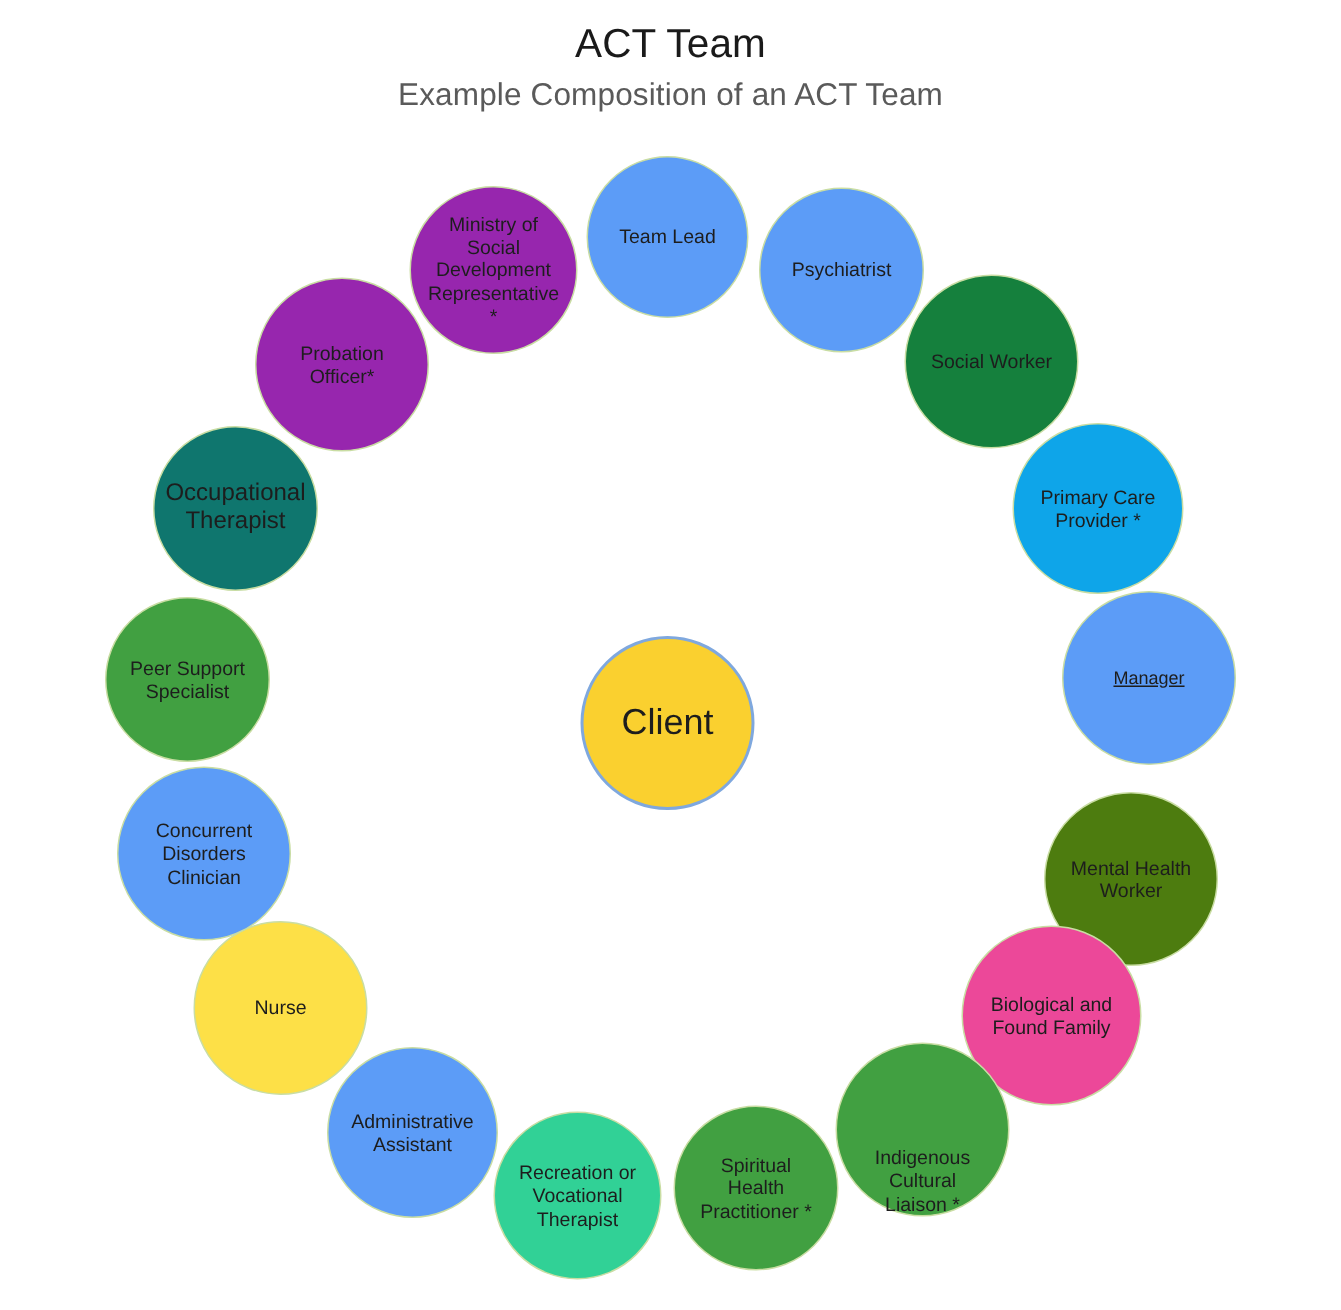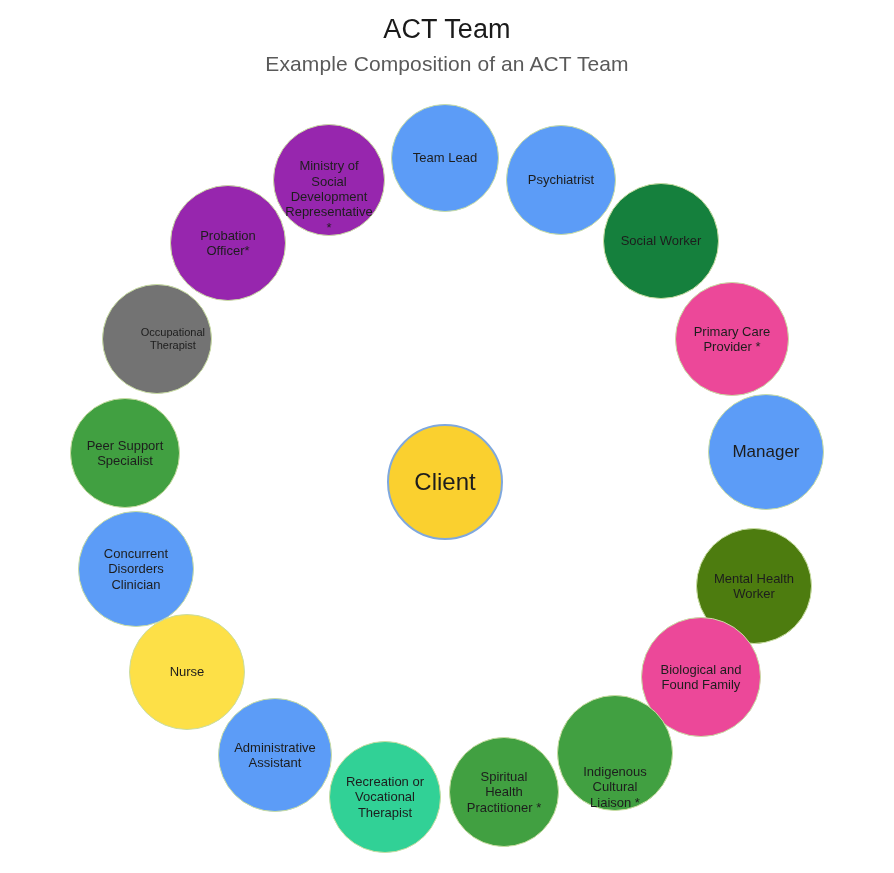--- a/index.html
+++ b/index.html
@@ -84,24 +84,24 @@
   <div id="nodes-layer">
       <div class="node" style="width: 108px; height: 108px; left: 391px; top: 104px; background: rgb(92, 156, 247); border-color: rgb(201, 221, 163); font-size: 13px;">
         <span class="node-label">Team Lead</span>
       </div>
       <div class="node" style="width: 110px; height: 110px; left: 506px; top: 125px; background: rgb(92, 156, 247); border-color: rgb(201, 221, 163); font-size: 13px;">
         <span class="node-label">Psychiatrist</span>
       </div>
       <div class="node" style="width: 116px; height: 116px; left: 603px; top: 183px; background: #15803d; border-color: rgb(201, 221, 163); font-size: 13px;">
         <span class="node-label">Social Worker</span>
       </div>
-      <div class="node" style="width: 114px; height: 114px; left: 675px; top: 282px; background: #ec4899; border-color: rgb(201, 221, 163); font-size: 13px;">
+      <div class="node" style="width: 114px; height: 114px; left: 675px; top: 282px; background: #0ea5e9; border-color: rgb(201, 221, 163); font-size: 13px;">
         <span class="node-label">Primary Care<br>Provider *</span>
       </div>
-      <div class="node" style="width: 116px; height: 116px; left: 708px; top: 394px; background: rgb(92, 156, 247); border-color: rgb(201, 221, 163); font-size: 17px;">
+      <div class="node" style="width: 116px; height: 116px; left: 708px; top: 394px; background: rgb(92, 156, 247); border-color: rgb(201, 221, 163); font-size: 12px; text-decoration: underline;">
         <span class="node-label">Manager</span>
       </div>
       <div class="node" style="width: 116px; height: 116px; left: 696px; top: 528px; background: #4d7c0f; border-color: rgb(201, 221, 163); font-size: 13px;">
         <span class="node-label">Mental Health<br>Worker</span>
       </div>
       <div class="node" style="width: 120px; height: 120px; left: 641px; top: 617px; background: #ec4899; border-color: rgb(201, 221, 163); font-size: 13px;">
         <span class="node-label">Biological and<br>Found Family</span>
       </div>
       <div class="node" style="width: 116px; height: 116px; left: 557px; top: 695px; background: rgb(65, 160, 65); border-color: rgb(201, 221, 163); font-size: 13px; align-items: flex-end;">
         <span class="node-label">Indigenous<br>Cultural<br>Liaison *</span>
@@ -117,27 +117,27 @@
       </div>
       <div class="node" style="width: 116px; height: 116px; left: 129px; top: 614px; background: #fde047; border-color: rgb(201, 221, 163); font-size: 13px;">
         <span class="node-label">Nurse</span>
       </div>
       <div class="node" style="width: 116px; height: 116px; left: 78px; top: 511px; background: rgb(92, 156, 247); border-color: rgb(201, 221, 163); font-size: 13px;">
         <span class="node-label">Concurrent<br>Disorders<br>Clinician</span>
       </div>
       <div class="node" style="width: 110px; height: 110px; left: 70px; top: 398px; background: rgb(65, 160, 65); border-color: rgb(201, 221, 163); font-size: 13px;">
         <span class="node-label">Peer Support<br>Specialist</span>
       </div>
-      <div class="node" style="width: 110px; height: 110px; left: 102px; top: 284px; background: #737373; border-color: rgb(201, 221, 163); font-size: 11px; justify-content: flex-end;">
+      <div class="node" style="width: 110px; height: 110px; left: 102px; top: 284px; background: #0f766e; border-color: rgb(201, 221, 163); font-size: 16px;">
         <span class="node-label">Occupational<br>Therapist</span>
       </div>
       <div class="node" style="width: 116px; height: 116px; left: 170px; top: 185px; background: rgb(151, 38, 174); border-color: rgb(201, 221, 163); font-size: 13px;">
         <span class="node-label">Probation<br>Officer*</span>
       </div>
-      <div class="node" style="width: 112px; height: 112px; left: 273px; top: 124px; background: rgb(151, 38, 174); border-color: rgb(201, 221, 163); font-size: 13px; align-items: flex-end;">
+      <div class="node" style="width: 112px; height: 112px; left: 273px; top: 124px; background: rgb(151, 38, 174); border-color: rgb(201, 221, 163); font-size: 13px;">
         <span class="node-label">Ministry of<br>Social<br>Development<br>Representative<br>*</span>
       </div>
     </div>
 
   <div class="center-node" id="center-node" style="width: 116px; height: 116px; left: 387px; top: 424px; background: rgb(250, 208, 47); border-color: rgb(127, 168, 222);">
     <span class="node-label">Client</span>
   </div>
 
 </div>
 

